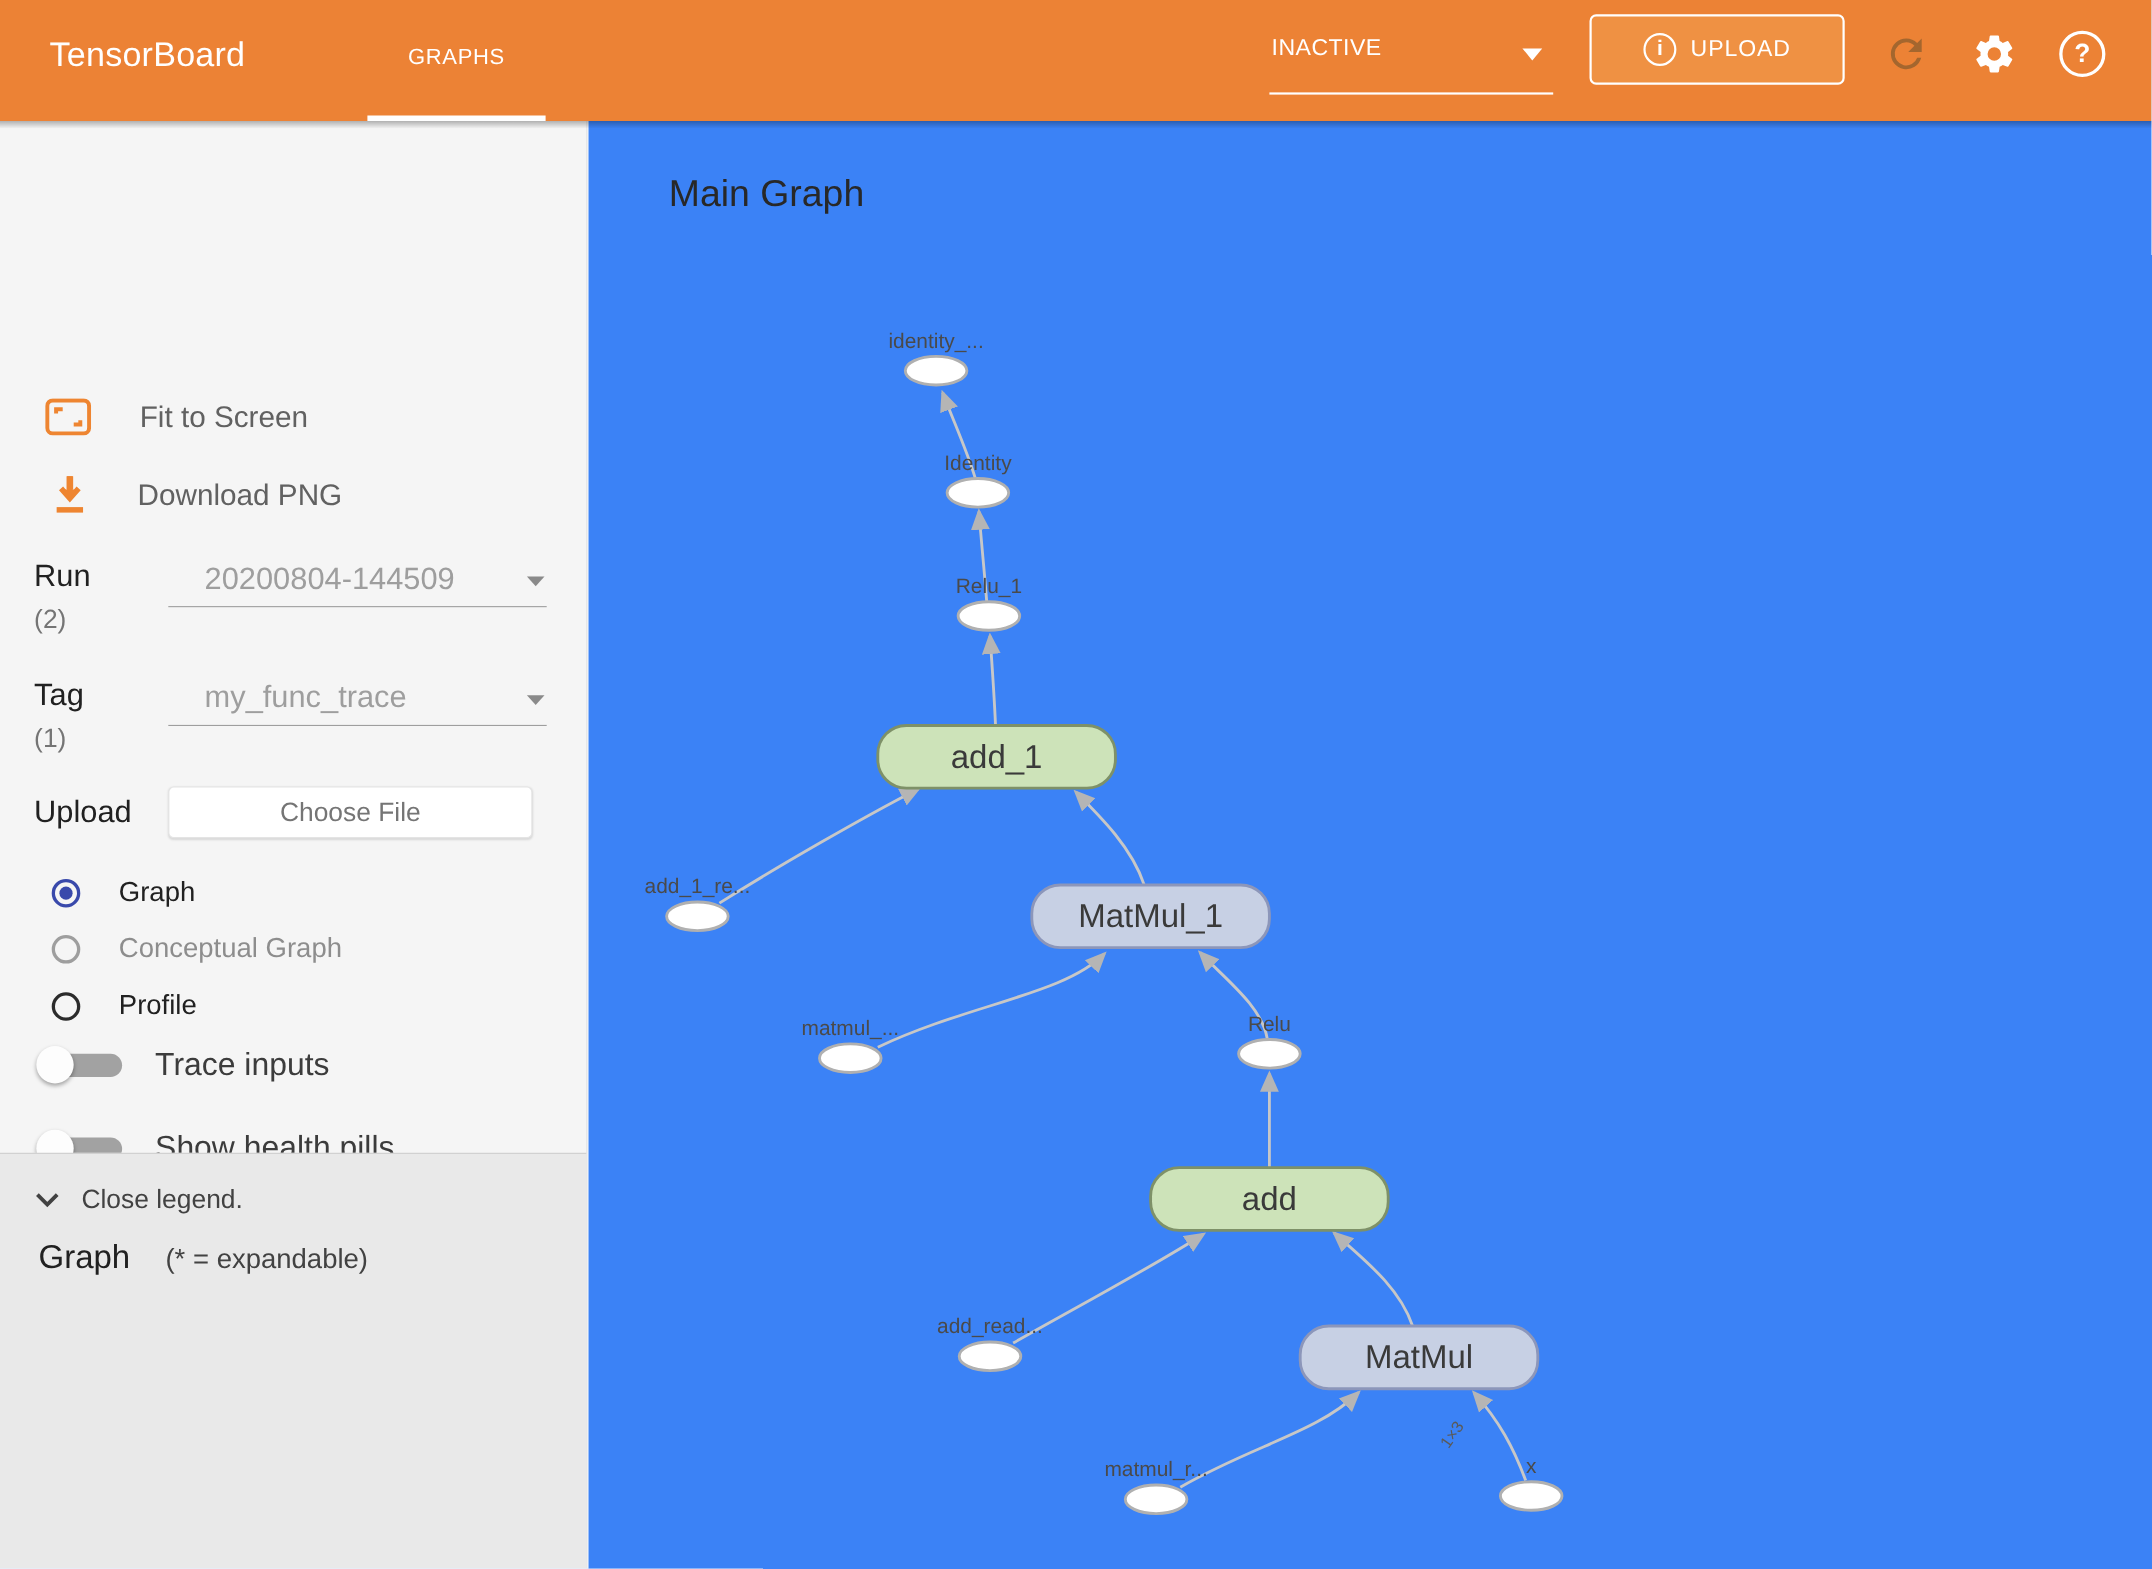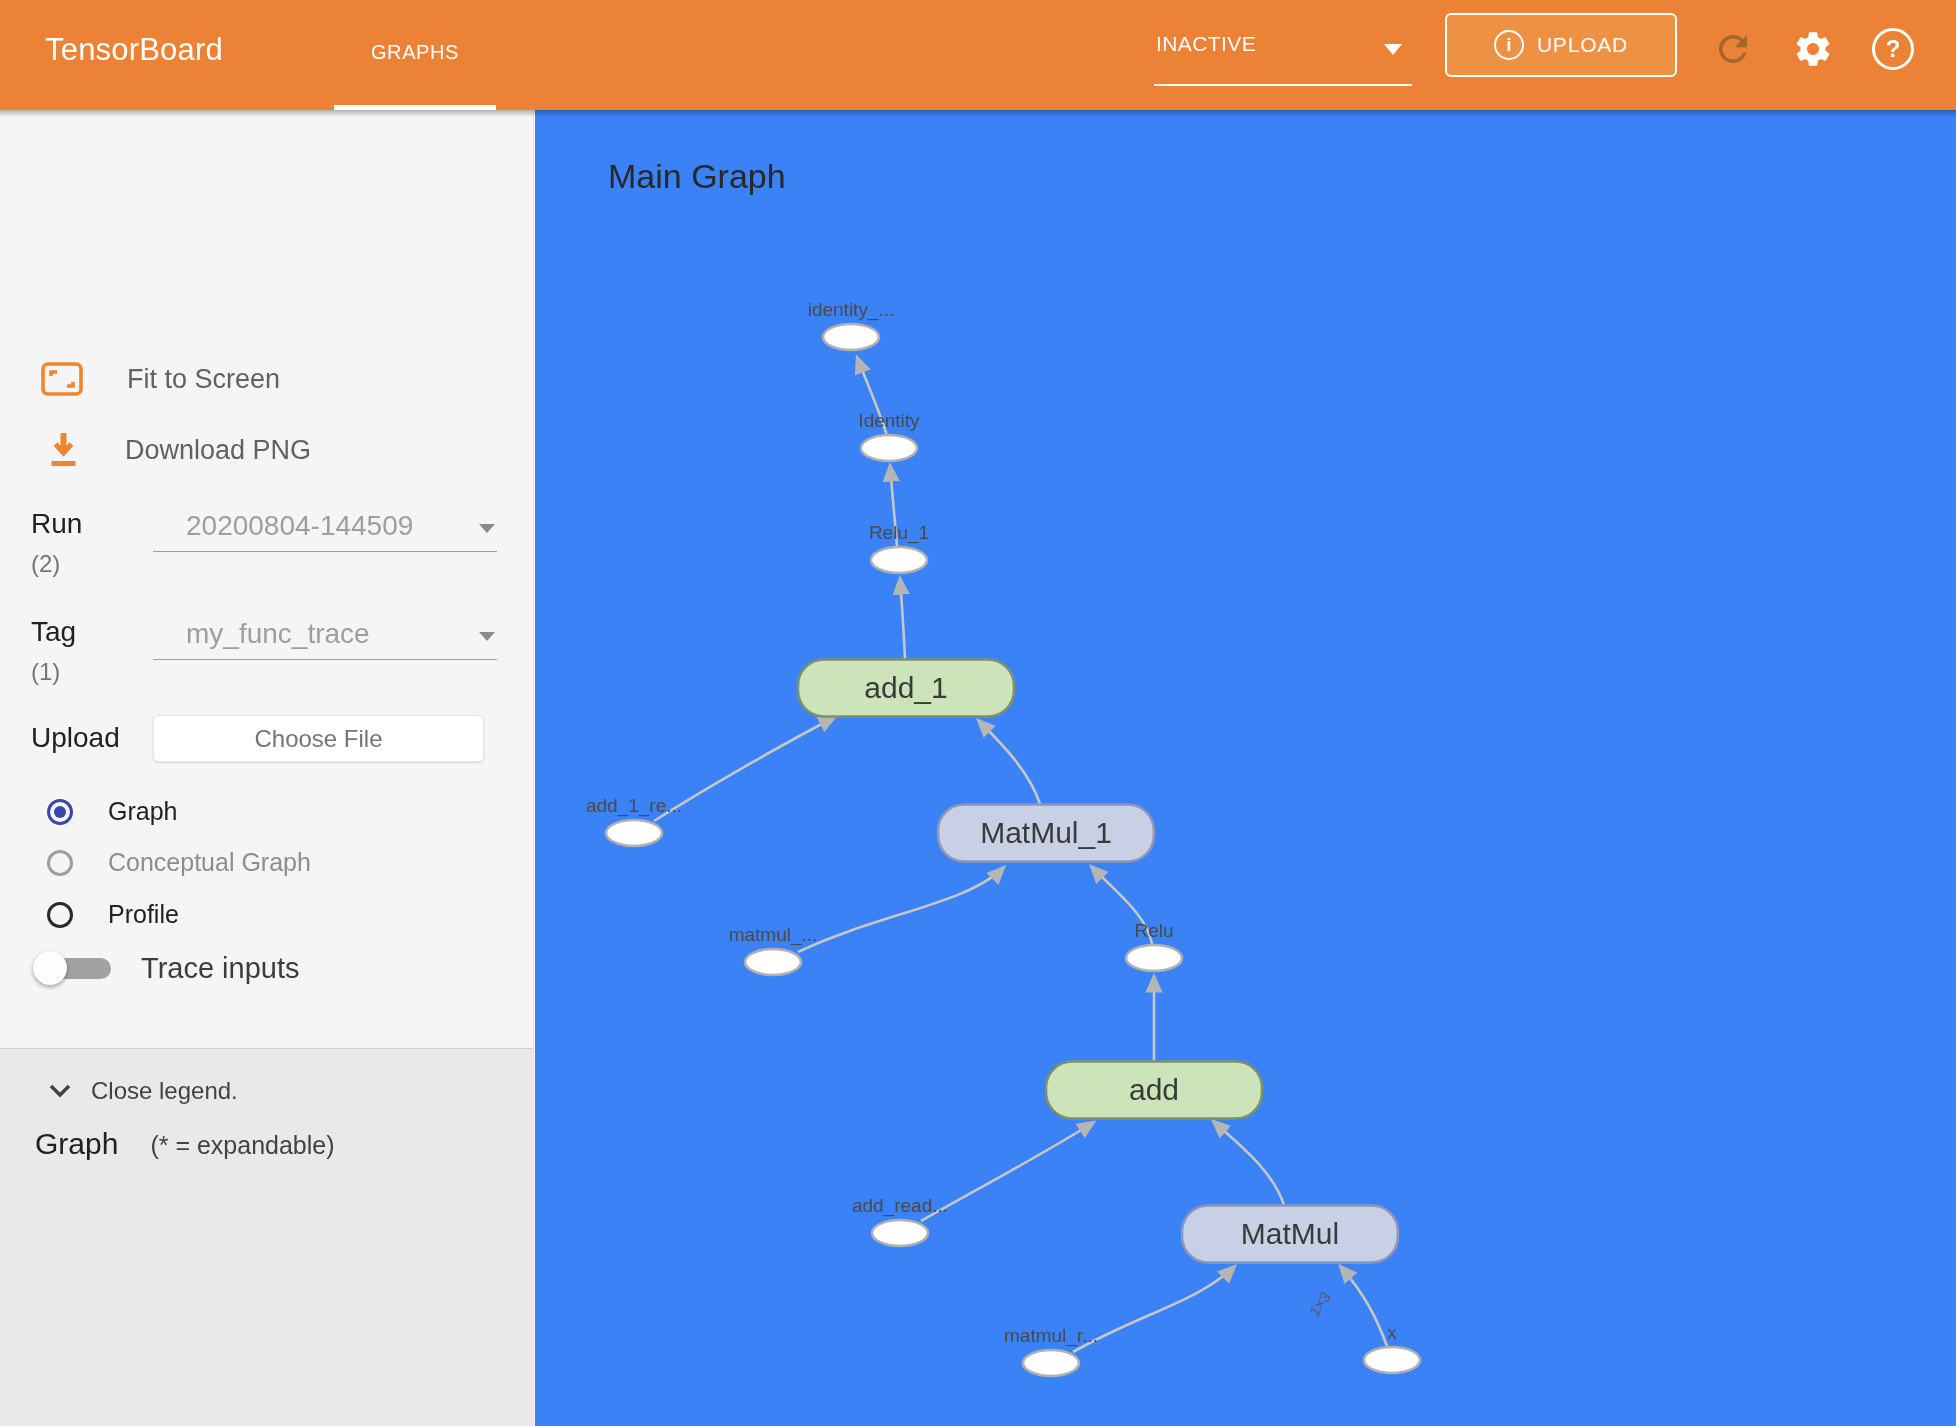--- a/index.html
+++ b/index.html
@@ -61,21 +61,21 @@
   .toggle .knob { position:absolute; left:0; top:1px; width:34px; height:34px; border-radius:50%; background:#fdfdfd;
                   box-shadow:0 2px 4px rgba(0,0,0,0.35); }
   .toggle-row .tg-label { font-size:29px; color:#3c3c3c; margin-left:28px; }
   .color-row { position:absolute; left:31px; top:1000px; display:flex; align-items:center; }
   .color-row .c-label { font-size:29px; color:#212121; margin-right:52px; }
   .color-row .radio { width:23px; height:23px; }
   .color-row .r-label { font-size:24px; color:#212121; margin-left:32px; }
 
   
   .legend { position:absolute; left:0; top:938px; width:533px; height:378px; background:#e9e9e9; border-top:1px solid #cfcfcf; }
-  .close-legend { position:absolute; left:49px; top:28px; display:flex; align-items:center; gap:20px; cursor:pointer; }
+  .close-legend { position:absolute; left:32px; top:28px; display:flex; align-items:center; gap:20px; cursor:pointer; }
   .close-legend .cl-label { font-size:24px; color:#424242; }
   .legend-head { position:absolute; left:35px; top:78px; display:flex; align-items:baseline; gap:32px; }
   .legend-head .lh-title { font-size:30px; color:#212121; }
   .legend-head .lh-note { font-size:25px; color:#424242; }
 
   
   .main { position:absolute; left:535px; top:110px; width:1421px; height:1388px; background:#3b82f6; }
   .main-title { position:absolute; left:73px; top:47px; font-size:34px; color:#282828; }
   #graph-svg { position:absolute; left:0; top:0; }
   .edge { fill:none; stroke:#c7c7c7; stroke-width:2.6; }
@@ -165,20 +165,27 @@
       <span class="radio dark"></span>
       <span class="r-label">Profile</span>
     </div>
 
     <div class="toggle-row" style="top:840px;">
       <span class="toggle">
         <span class="track"></span>
           <span class="knob"></span>
       </span>
       <span class="tg-label">Trace inputs</span>
+    </div>
+    <div class="toggle-row" style="top:916px;">
+      <span class="toggle">
+        <span class="track"></span>
+          <span class="knob"></span>
+      </span>
+      <span class="tg-label">Show health pills</span>
     </div>
 
     <div class="color-row">
       <span class="c-label">Color</span>
       <span class="radio sel"></span>
       <span class="r-label">Structure</span>
     </div>
 
     <div class="legend">
       <div class="close-legend">

